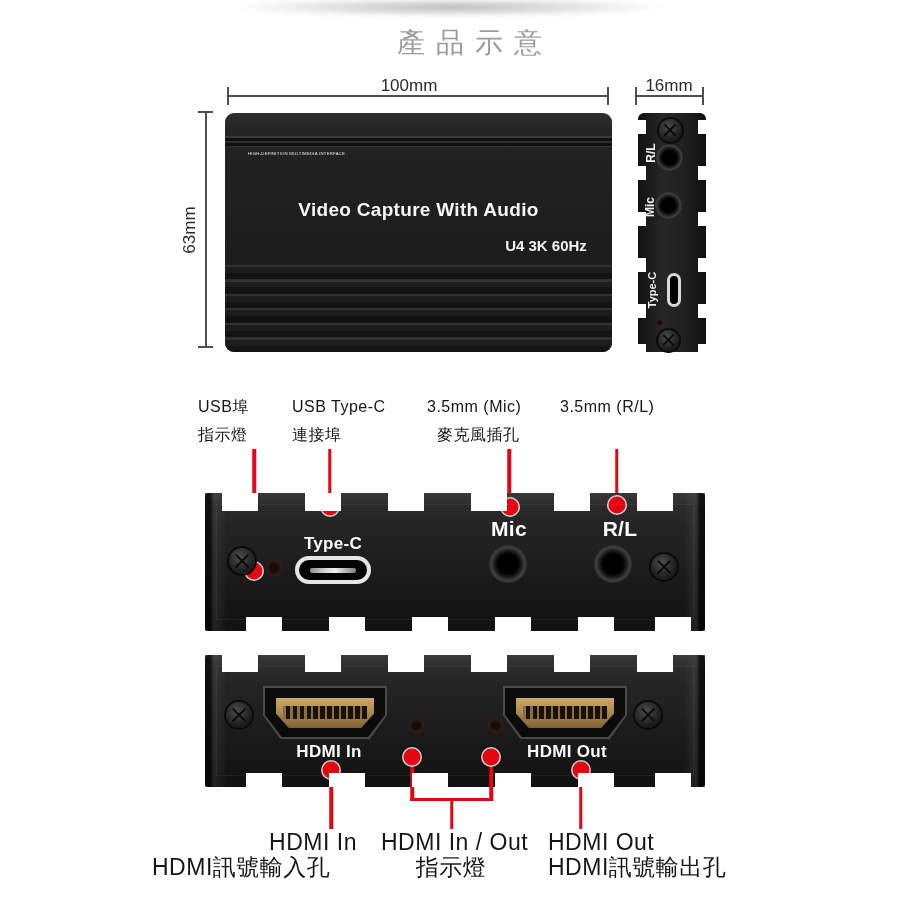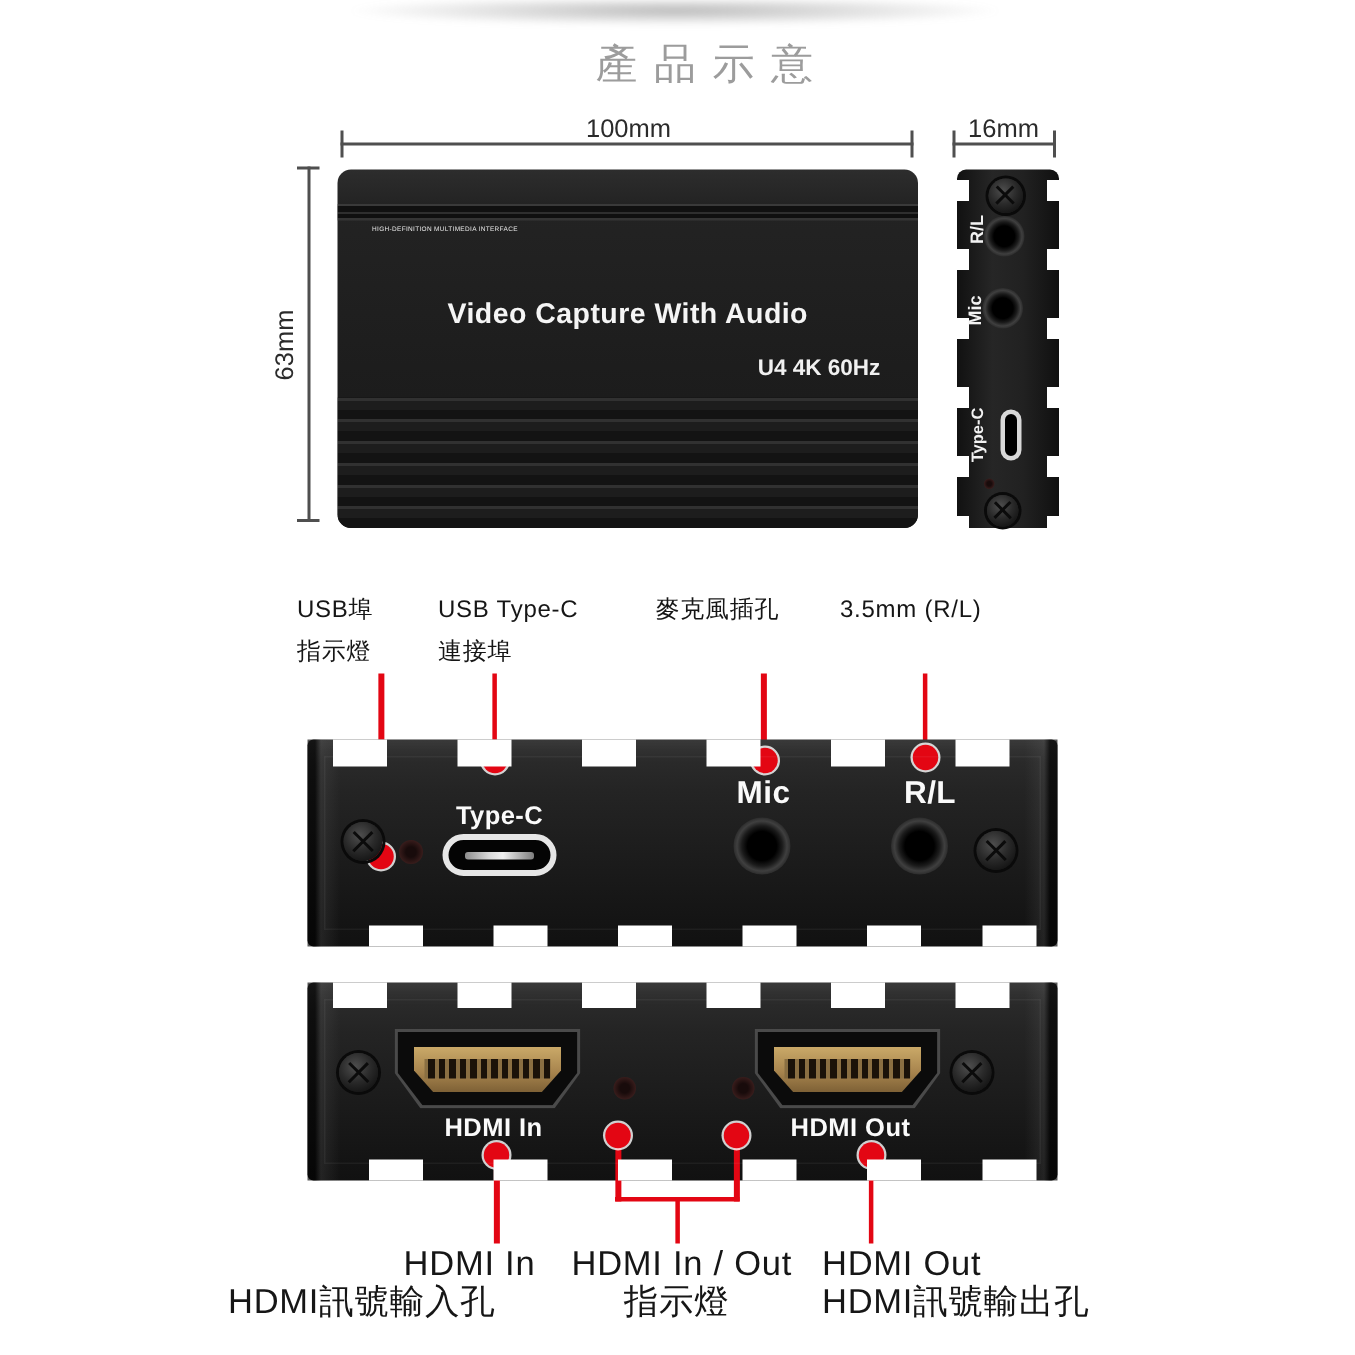--- a/index.html
+++ b/index.html
@@ -109,42 +109,42 @@
 </style>
 </head>
 <body>
 
 <div class="stage">
 
   <div class="abs top-shadow"></div>
 
   <div class="abs page-title">產品示意</div>
 
-  <div class="abs dim-text" style="left:369px;top:76px;width:100px;">100mm</div>
+  <div class="abs dim-text" style="left:359px;top:76px;width:100px;">100mm</div>
   <div class="abs dim-line" style="left:227px;top:95px;width:382px;height:2px;"></div>
   <div class="abs dim-line" style="left:227px;top:87px;width:2px;height:18px;"></div>
   <div class="abs dim-line" style="left:607px;top:87px;width:2px;height:18px;"></div>
 
   <div class="abs dim-text" style="left:629px;top:76px;width:80px;">16mm</div>
   <div class="abs dim-line" style="left:635px;top:95px;width:69px;height:2px;"></div>
   <div class="abs dim-line" style="left:635px;top:87px;width:2px;height:18px;"></div>
   <div class="abs dim-line" style="left:702px;top:87px;width:2px;height:18px;"></div>
 
   <div class="abs dim-line" style="left:205px;top:111px;width:2px;height:237px;"></div>
   <div class="abs dim-line" style="left:198px;top:111px;width:15px;height:2px;"></div>
   <div class="abs dim-line" style="left:198px;top:346px;width:15px;height:2px;"></div>
   <div class="abs dim-text dim-text-v" style="left:160px;top:220px;width:60px;height:20px;">63mm</div>
 
   <div class="abs device-top">
     <div class="abs groove"></div>
     <div class="abs hdmi-logo">
       <div class="sub">HIGH-DEFINITION MULTIMEDIA INTERFACE</div>
     </div>
     <div class="abs cap-text">Video Capture With Audio</div>
-    <div class="abs model-text">U4 4K 60Hz</div>
+    <div class="abs model-text">U4 3K 60Hz</div>
     <div class="abs ridges"></div>
   </div>
 
   <div class="abs side-view">
     <div class="notch" style="left:0;top:7px;"></div>
     <div class="notch" style="left:0;top:53px;"></div>
     <div class="notch" style="left:0;top:99px;"></div>
     <div class="notch" style="left:0;top:145px;"></div>
     <div class="notch" style="left:0;top:191px;"></div>
     <div class="notch" style="left:0;top:231px;"></div>
@@ -168,20 +168,21 @@
 
   <div class="co" style="left:198px;top:393px;">
     <div>USB埠</div>
     <div>指示燈</div>
   </div>
   <div class="co" style="left:292px;top:393px;">
     <div>USB Type-C</div>
     <div>連接埠</div>
   </div>
   <div class="co" style="left:427px;top:393px;">
+    <div>3.5mm (Mic)</div>
     <div style="margin-left:10px;">麥克風插孔</div>
   </div>
   <div class="co" style="left:560px;top:393px;">
     <div>3.5mm (R/L)</div>
   </div>
 
   <div class="rline" style="left:254px;top:449px;height:122px;"></div>
   <div class="rline" style="left:329.5px;top:449px;height:58px;"></div>
   <div class="rline" style="left:509px;top:449px;height:58px;"></div>
   <div class="rline" style="left:616.5px;top:449px;height:56px;"></div>

